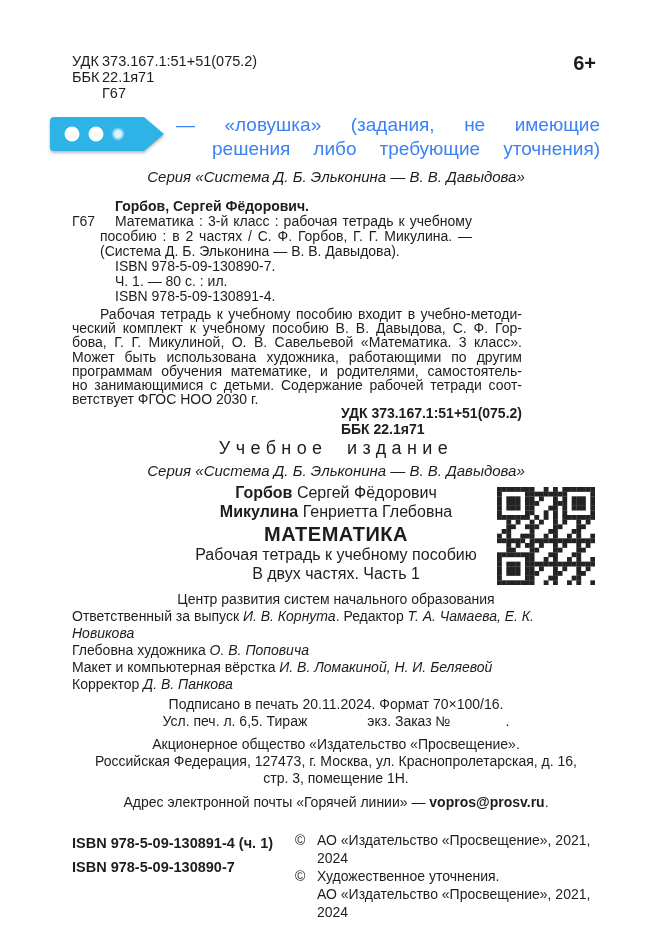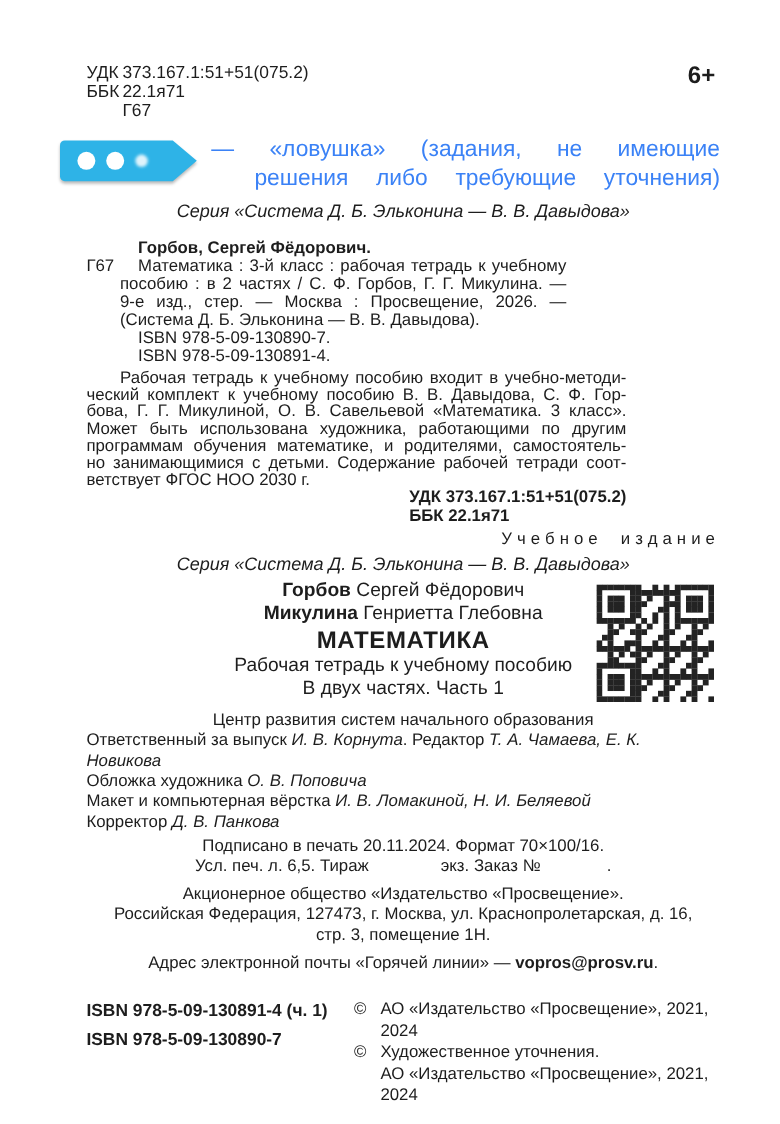--- a/index.html
+++ b/index.html
@@ -27,21 +27,21 @@
   .bib-name{margin-top:14px;margin-left:28px;font-size:14px;line-height:15px;font-weight:700;text-indent:15px;}
   .bib-body{position:relative;margin-left:28px;width:372px;font-size:14px;line-height:15px;}
   .bib-g{position:absolute;left:-28px;top:0;}
   .bib-line{}
   .ind{text-indent:15px;}
   
   .annotation{margin-top:3px;width:450px;font-size:14px;line-height:14.2px;}
   
   .codes-mid{width:fit-content;margin:0 78px 0 auto;font-size:14px;line-height:15.5px;font-weight:700;text-align:left;}
   
-  .edition{margin-top:4px;text-align:right;font-size:14px;line-height:15px;letter-spacing:0.3em;word-spacing:0.5em;}
+  .edition{margin-top:4px;text-align:center;font-size:18px;line-height:15px;letter-spacing:0.3em;word-spacing:0.5em;}
   .series2{margin-top:6px;}
   
   .authors{margin-top:4px;text-align:center;font-size:16px;line-height:19px;}
   .book-title{margin-top:2px;text-align:center;font-size:20px;line-height:22px;font-weight:700;letter-spacing:0.5px;}
   .grade{text-align:center;font-size:16px;line-height:19px;}
   .subtitle{text-align:center;font-size:16px;line-height:19px;}
   
   .org{margin-top:8px;text-align:center;font-size:14px;line-height:17px;}
   .credits{margin-top:0;font-size:14px;line-height:17px;}
   .print-info{margin-top:3px;text-align:center;font-size:14px;line-height:17px;}
@@ -343,23 +343,23 @@
       </div>
     </div>
 
     <div class="series">Серия «Система Д. Б. Эльконина — В. В. Давыдова»</div>
 
     <div class="bib-name">Горбов, Сергей Фёдорович.</div>
     <div class="bib-body">
       <span class="bib-g">Г67</span>
       <div class="bib-line jfull ind">Математика : 3-й класс : рабочая тетрадь к учебному</div>
       <div class="bib-line jfull">пособию : в 2 частях / С. Ф. Горбов, Г. Г. Микулина. —</div>
-      <div class="bib-line jfull">9-е изд., стер. — Москва : Просвещение, 2026. —</div>
       <div class="bib-line">(Система Д. Б. Эльконина — В. В. Давыдова).</div>
       <div class="bib-line ind">ISBN 978-5-09-130890-7.</div>
+      <div class="bib-line ind">Ч. 1. — 80 с. : ил.</div>
       <div class="bib-line ind">ISBN 978-5-09-130891-4.</div>
     </div>
 
     <div class="annotation">
       <div class="jfull ind" style="text-indent:28px">Рабочая тетрадь к учебному пособию входит в учебно-методи-</div>
       <div class="jfull">ческий комплект к учебному пособию В. В. Давыдова, С. Ф. Гор-</div>
       <div class="jfull">бова, Г. Г. Микулиной, О. В. Савельевой «Математика. 3 класс».</div>
       <div class="jfull">Может быть использована художника, работающими по другим</div>
       <div class="jfull">программам обучения математике, и родителями, самостоятель-</div>
       <div class="jfull">но занимающимися с детьми. Содержание рабочей тетради соот-</div>
@@ -381,21 +381,21 @@
     </div>
 
     <div class="book-title">МАТЕМАТИКА</div>
     <div class="subtitle">Рабочая тетрадь к учебному пособию</div>
     <div class="subtitle">В двух частях. Часть 1</div>
 
     <div class="org">Центр развития систем начального образования</div>
 
     <div class="credits">
       <div><span>Ответственный за выпуск </span><span class="it">И. В. Корнута</span><span>. Редактор </span><span class="it">Т. А. Чамаева, Е. К. Новикова</span></div>
-      <div><span>Обложка художника </span><span class="it">О. В. Поповича</span></div>
+      <div><span>Глебовна художника </span><span class="it">О. В. Поповича</span></div>
       <div><span>Макет и компьютерная вёрстка </span><span class="it">И. В. Ломакиной, Н. И. Беляевой</span></div>
       <div><span>Корректор </span><span class="it">Д. В. Панкова</span></div>
     </div>
 
     <div class="print-info">
       <div>Подписано в печать 20.11.2024. Формат 70×100/16.</div>
       <div><span>Усл. печ. л. 6,5. Тираж</span><span class="gap60"></span><span>экз.  Заказ №</span><span class="gap55"></span><span>.</span></div>
     </div>
 
     <div class="publisher">

